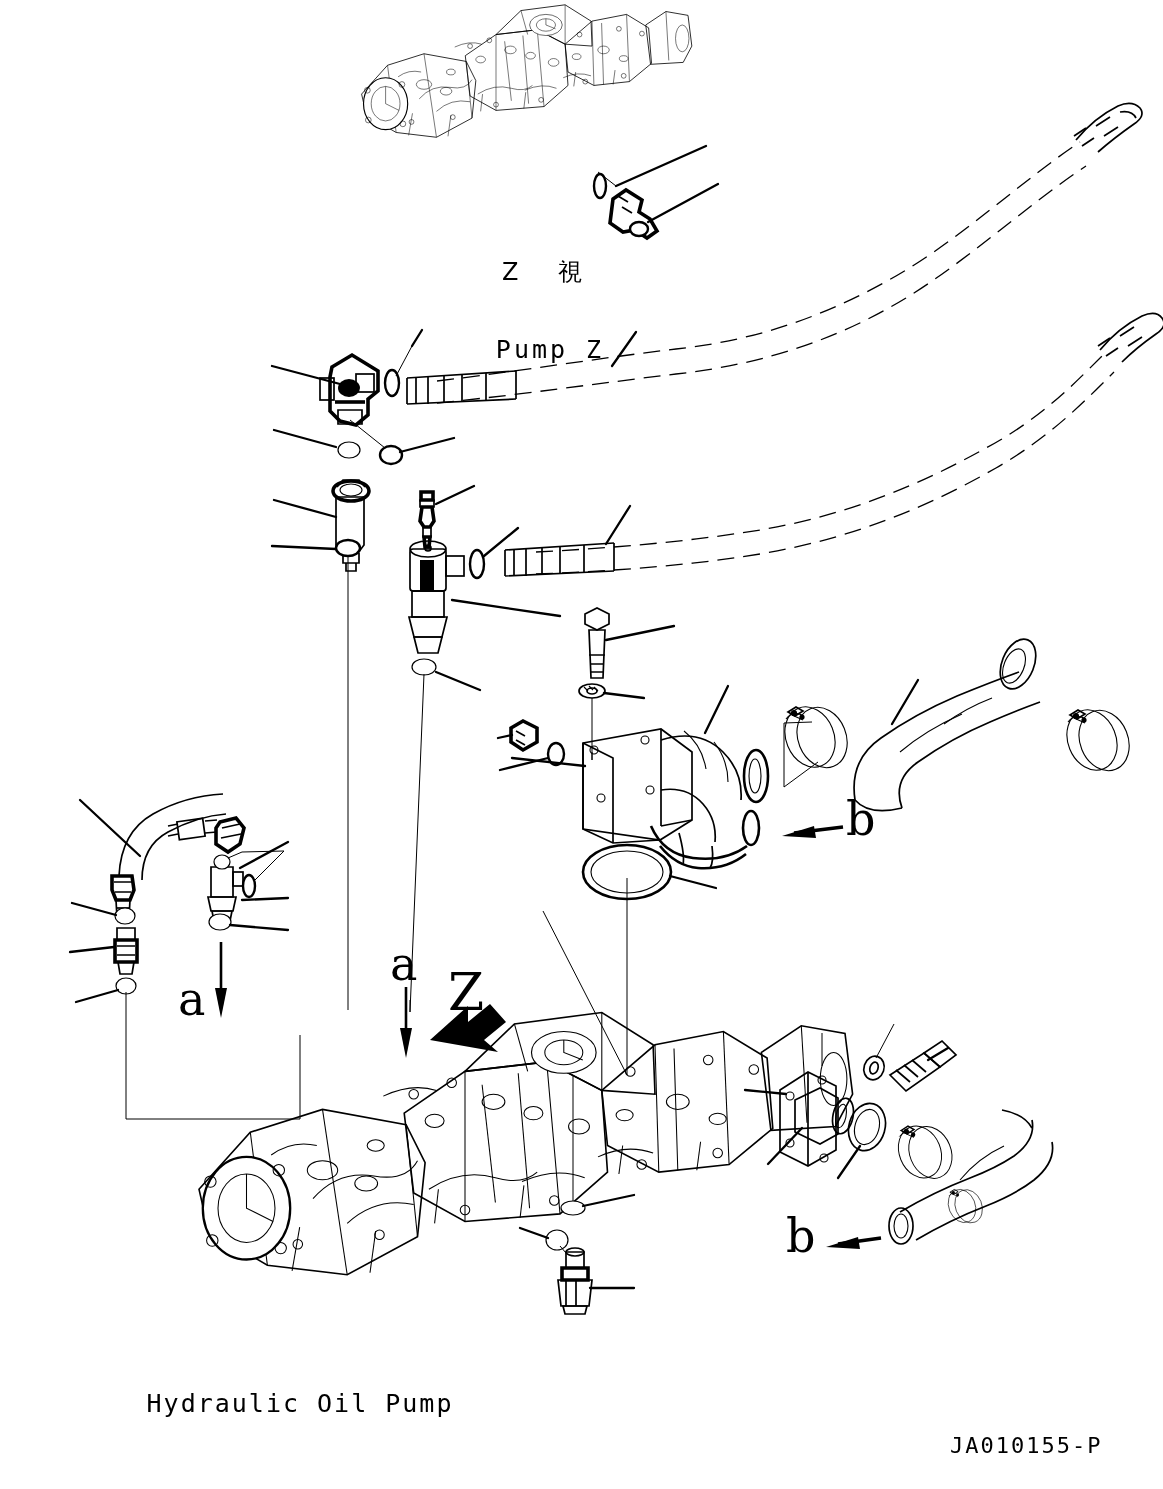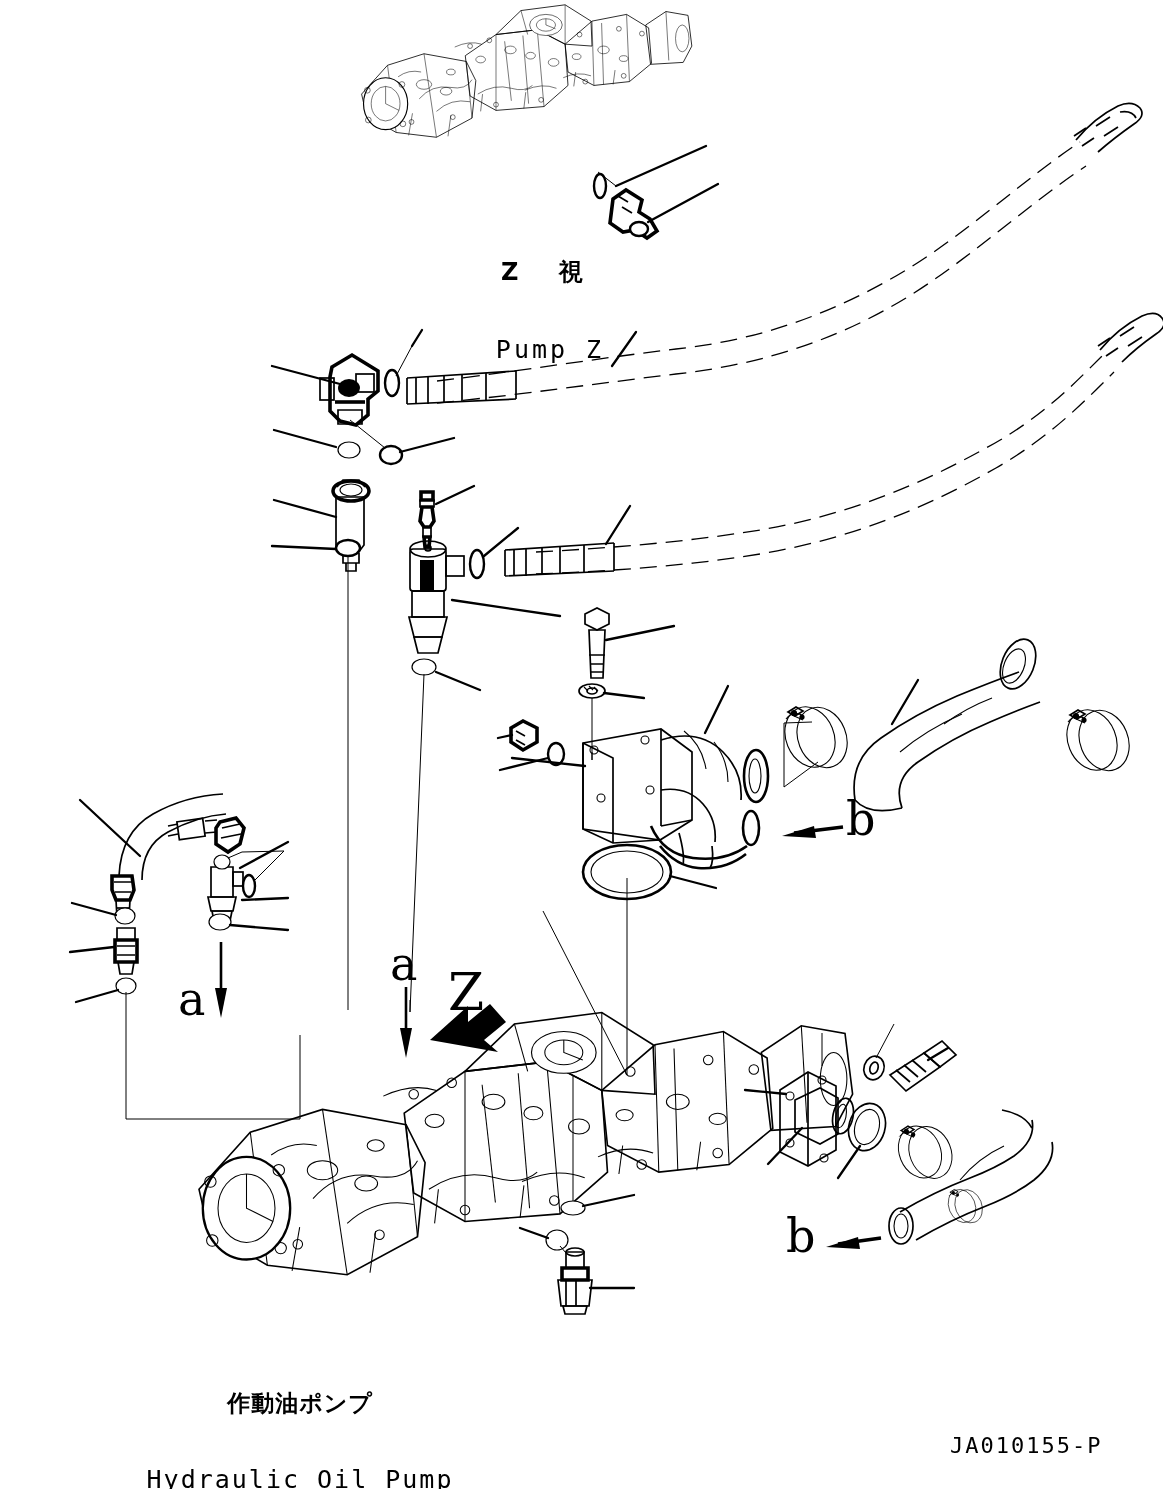--- a/index.html
+++ b/index.html
@@ -22,21 +22,21 @@
     white-space:pre;
     color:#000;
     line-height:1.05;
   }
   .lbl-view{
     font-family:"DejaVu Sans Mono","Liberation Mono",monospace;
     font-size:25px;
     letter-spacing:3px;
     text-align:center;
   }
-  .lbl-view .jp{font-family:"DejaVu Sans","Liberation Sans",sans-serif;letter-spacing:16px;font-size:24px;font-weight:bold;}
+  .lbl-view .jp{font-family:"DejaVu Sans","Liberation Sans",sans-serif;letter-spacing:16px;font-size:24px;}
   .lbl-title{
     font-size:25px;
     letter-spacing:2px;
     text-align:center;
   }
   .lbl-title .jp{
     font-family:"DejaVu Sans","Liberation Sans",sans-serif;
     font-weight:bold;
     font-size:23px;
     letter-spacing:1px;
@@ -484,19 +484,18 @@
 
   <div class="lbl lbl-callout" style="left:390px; top:940px;">a</div>
 
   <div class="lbl lbl-zmark" style="left:448px; top:965px;">Z</div>
 
   <div class="lbl lbl-callout" style="left:846px; top:795px;">b</div>
 
   <div class="lbl lbl-callout" style="left:786px; top:1212px;">b</div>
 
   <div class="lbl lbl-title" style="left:100px; top:1338px; width:400px;">
-    <div class="jp">作動油ポンプ</div>
     <div>Hydraulic Oil Pump</div>
   </div>
 
   <div class="lbl lbl-dwg" style="left:950px; top:1434px;">JA010155-P</div>
 
 </div>
 
 </body></html>

